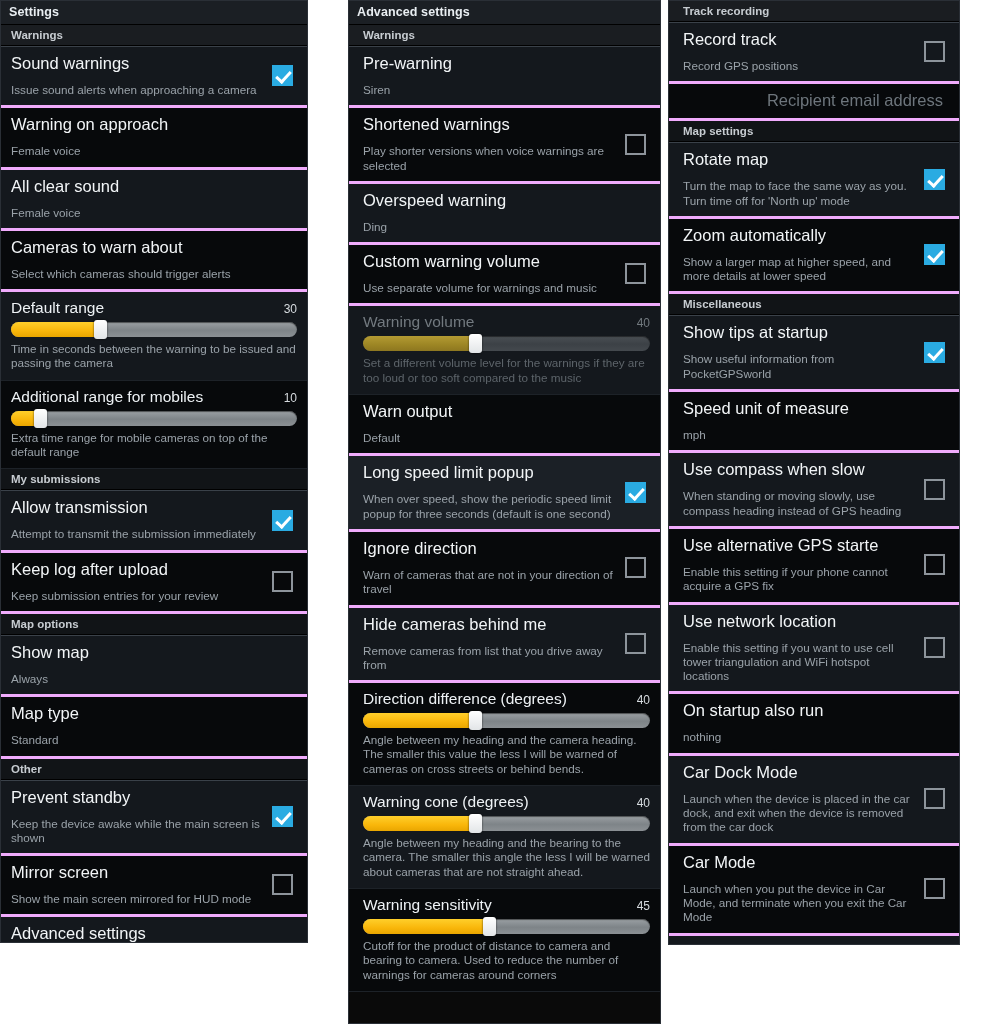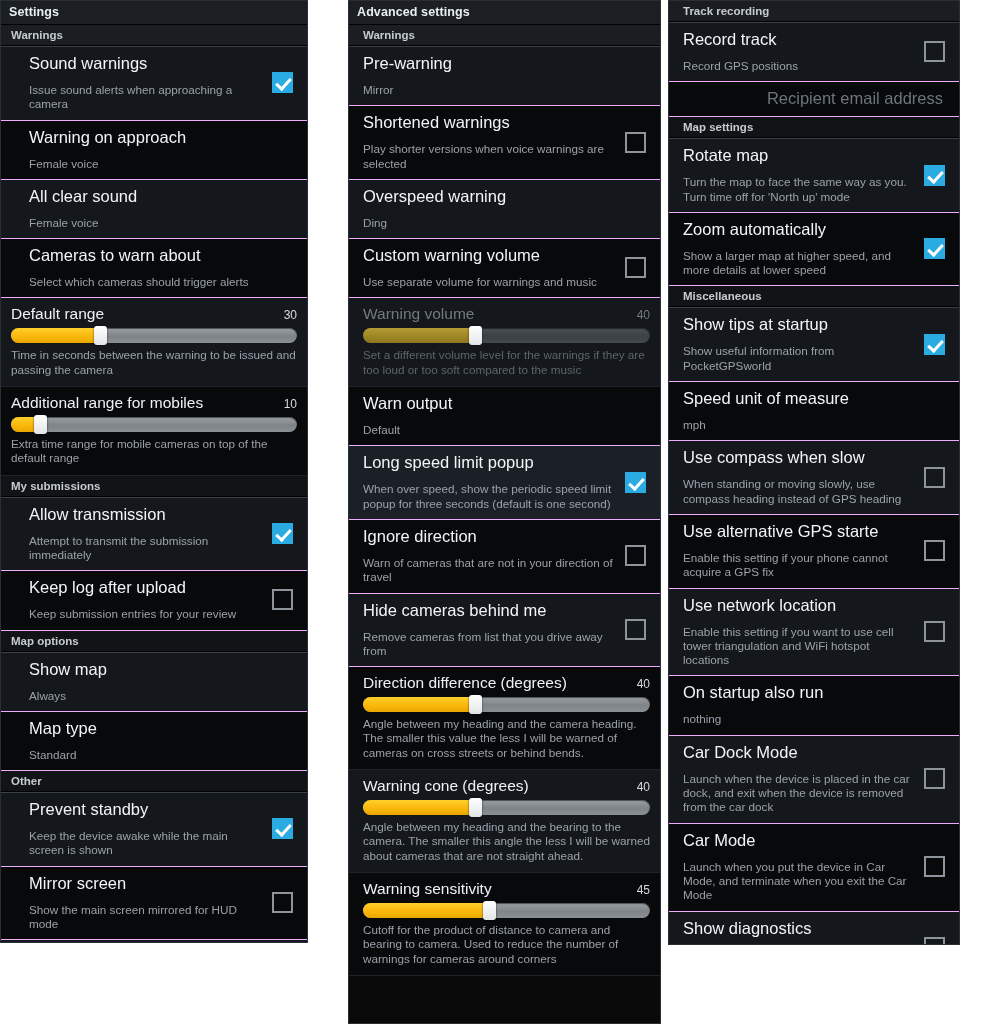--- a/index.html
+++ b/index.html
@@ -47,27 +47,27 @@
   
   .inset { padding-left: 10px; }
   #panel-2 .inset, #panel-3 .inset { padding-left: 14px; }
 
   
   .row {
     position: relative;
     display: flex;
     align-items: center;
     background: #07090b;
-    border-bottom: 1px solid #f0abfc;
+    border-bottom: 3px solid #f0abfc;
     padding: 7px 10px 8px 0;
     min-height: 30px;
   }
   .row.alt   { background: #14181d; }
   .row.hi    { background: #1b2026; }
-  .row .txt { flex: 1 1 auto; min-width: 0; padding-right: 6px; padding-left: 28px; }
+  .row .txt { flex: 1 1 auto; min-width: 0; padding-right: 6px; }
 
   .title {
     color: #f2f5f7;
     font-size: 16.5px;
     line-height: 19px;
     font-weight: normal;
     white-space: nowrap;
     overflow: hidden;
   }
   .summary {
@@ -267,21 +267,21 @@
 
   <div class="panel" id="panel-2">
     <div class="titlebar">Advanced settings</div>
     <div id="p2-body">
         <div class="section">
           <div class="inset">Warnings</div>
         </div>
         <div class="row alt">
           <div class="txt inset">
             <div class="title">Pre-warning</div>
-            <div class="summary">Mirror</div>
+            <div class="summary">Siren</div>
           </div>
         </div>
         <div class="row">
           <div class="txt inset">
             <div class="title">Shortened warnings</div>
             <div class="summary">Play shorter versions when voice warnings are selected</div>
           </div>
           <div class="cb"></div>
         </div>
         <div class="row alt">

